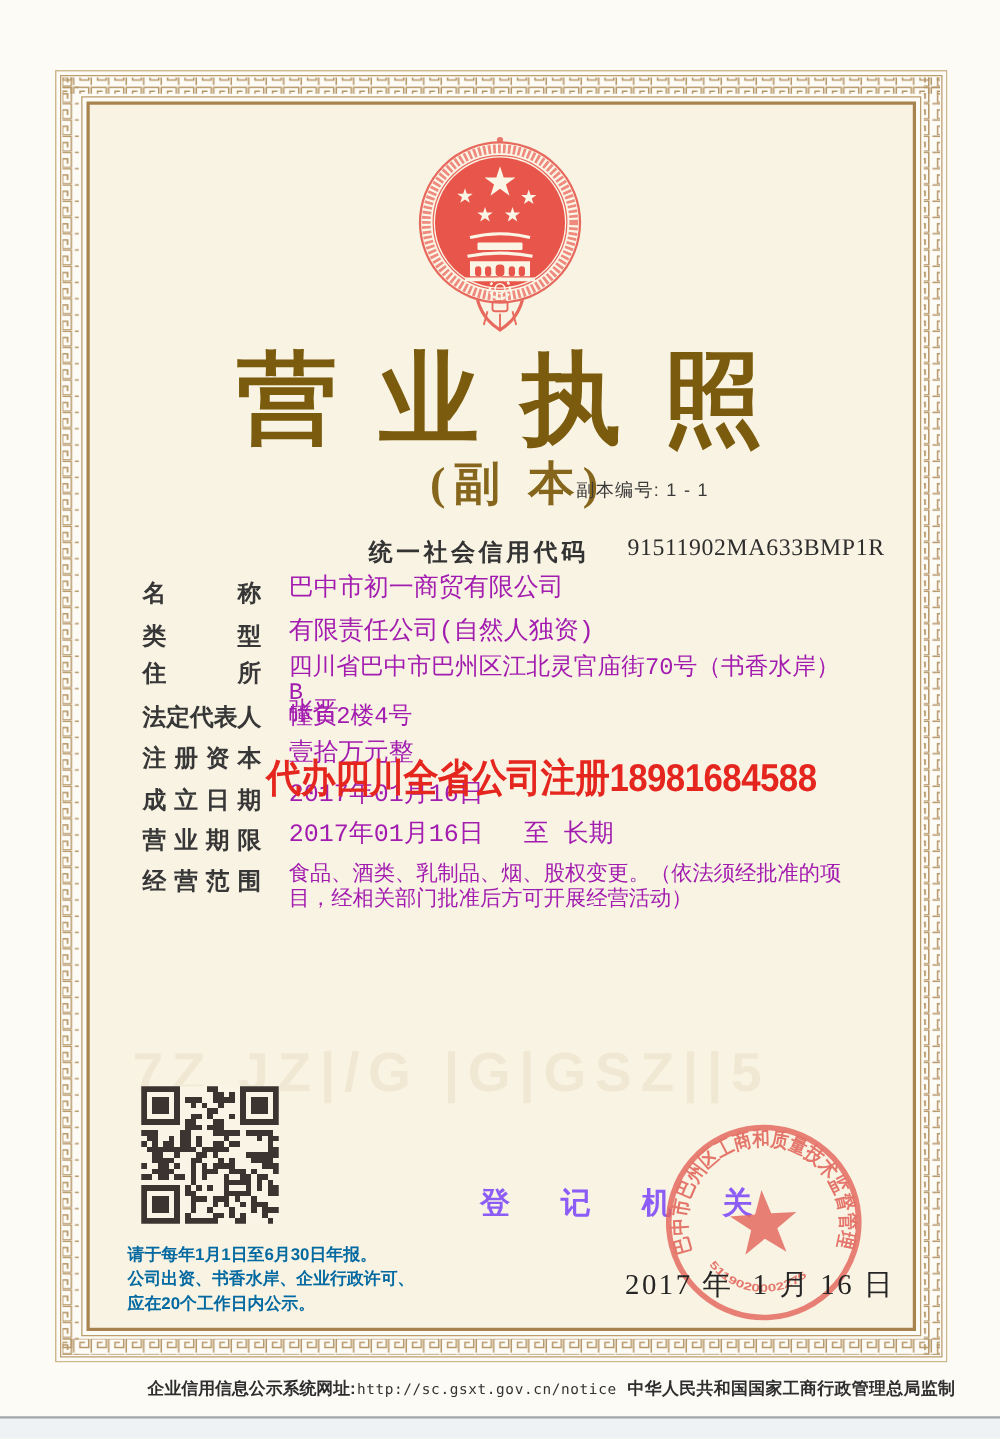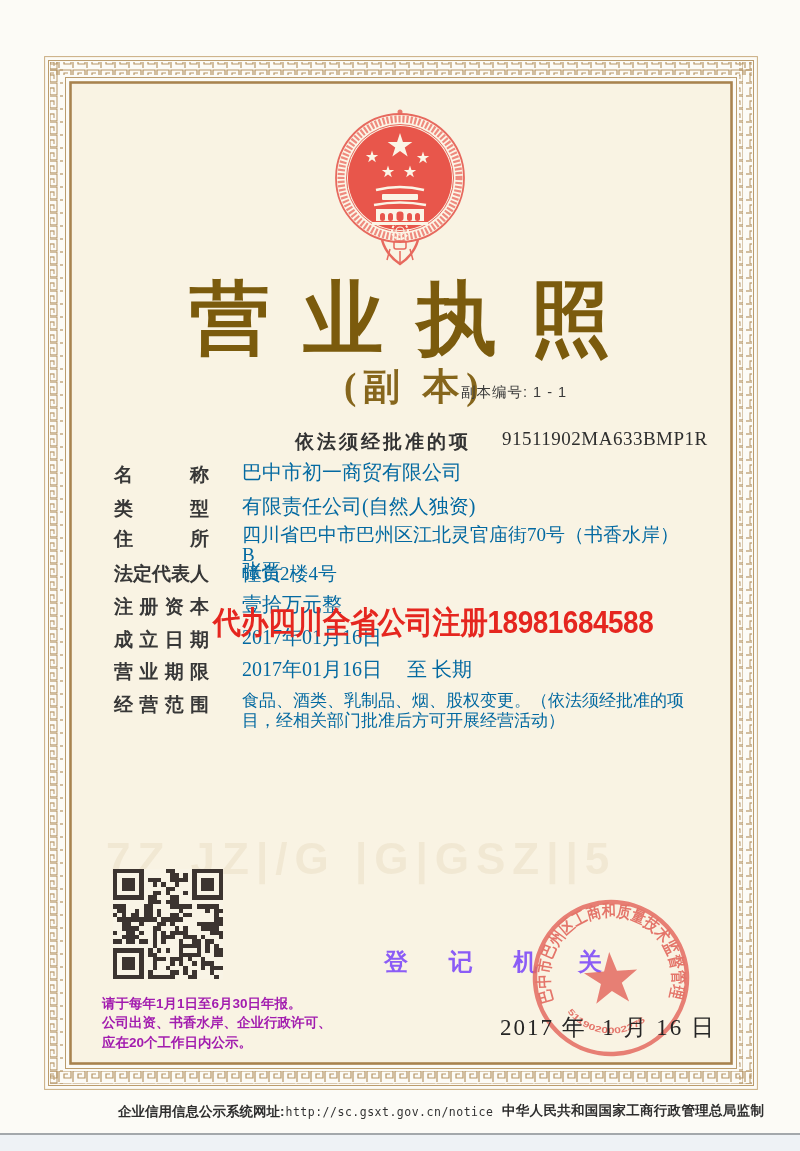--- a/index.html
+++ b/index.html
@@ -24,36 +24,36 @@
 
   .credit-label{position:absolute;left:295px;top:429px;font-size:19px;font-weight:700;
                 color:#333;letter-spacing:3px;}
   .credit-value{position:absolute;left:502px;top:428px;font-size:19px;color:#2e2e2e;
                 letter-spacing:0.5px;}
 
   #fields{position:absolute;left:0;top:0;width:800px;}
   .frow{position:absolute;left:114px;width:600px;}
   .flabel{position:absolute;left:0;top:0;width:95px;display:flex;
           justify-content:space-between;font-size:19px;font-weight:600;color:#373737;}
-  .fvalue{position:absolute;left:128px;top:-1px;width:445px;font-size:20px;color:#0369a1;
+  .fvalue{position:absolute;left:117px;top:-1px;width:445px;font-size:20px;color:#a21caf;
           white-space:pre-line;line-height:22px;
-          font-family:Liberation Serif, serif;}
+          font-family:Liberation Mono, monospace;}
   .fvalue.v19{font-size:19px;line-height:19.5px;}
   .fvalue.v17{font-size:17px;line-height:20px;}
 
   .ad-overlay{position:absolute;left:213px;top:602px;font-size:31px;font-weight:700;
               white-space:nowrap;transform:scaleX(0.9);transform-origin:left top;
               letter-spacing:-0.5px;z-index:7;}
   .security-wm{position:absolute;left:106px;top:834px;font-size:44px;font-weight:700;
                letter-spacing:7px;color:rgba(175,140,80,0.10);white-space:nowrap;z-index:1;}
 
   .qr{position:absolute;left:113px;top:869px;width:110px;height:110px;z-index:2;}
 
   .annual{position:absolute;left:102px;top:994px;font-size:13.5px;font-weight:600;
-          color:#a21caf;line-height:19.3px;z-index:2;}
+          color:#0369a1;line-height:19.3px;z-index:2;}
 
   .authority{position:absolute;left:384px;top:946px;font-size:24px;font-weight:600;
              color:#8b5cf6;letter-spacing:17px;white-space:nowrap;z-index:3;}
 
   .seal{position:absolute;left:528px;top:895px;width:166px;height:166px;z-index:5;}
   .seal text{font-family:"Liberation Sans",sans-serif;font-weight:600;}
 
   .issue-date{position:absolute;left:500px;top:1012px;font-size:23px;color:#252525;
               letter-spacing:2px;white-space:pre;z-index:6;
               font-family:"Liberation Serif","DejaVu Serif",serif;}
@@ -117,21 +117,21 @@
     <circle cx="70" cy="123" r="4" fill="none" stroke="#fbf5e6" stroke-width="1.2"></circle>
     <path d="M52,132 C56,146 64,152 70,156 C76,152 84,146 88,132" fill="none" stroke="#e7695e" stroke-width="2.5"></path>
     <rect x="64" y="133" width="12" height="8" rx="2" fill="none" stroke="#e7695e" stroke-width="1.5"></rect>
     <path d="M60,141 L57,152 M70,143 L70,156 M80,141 L83,152" stroke="#e7695e" stroke-width="1.5" fill="none"></path>
   </svg>
 
   <div class="title">营业执照</div>
   <div class="subtitle">(副  本)</div>
   <div class="copy-number">副本编号: 1 - 1</div>
 
-  <div class="credit-label">依法须经批准的项</div>
+  <div class="credit-label">统一社会信用代码</div>
   <div class="credit-value serif">91511902MA633BMP1R</div>
 
   <div id="fields">
       <div class="frow" style="top: 462px;">
         <div class="flabel">
           <span>名</span>
           <span>称</span>
         </div>
         <div class="fvalue">巴中市初一商贸有限公司</div>
       </div>

